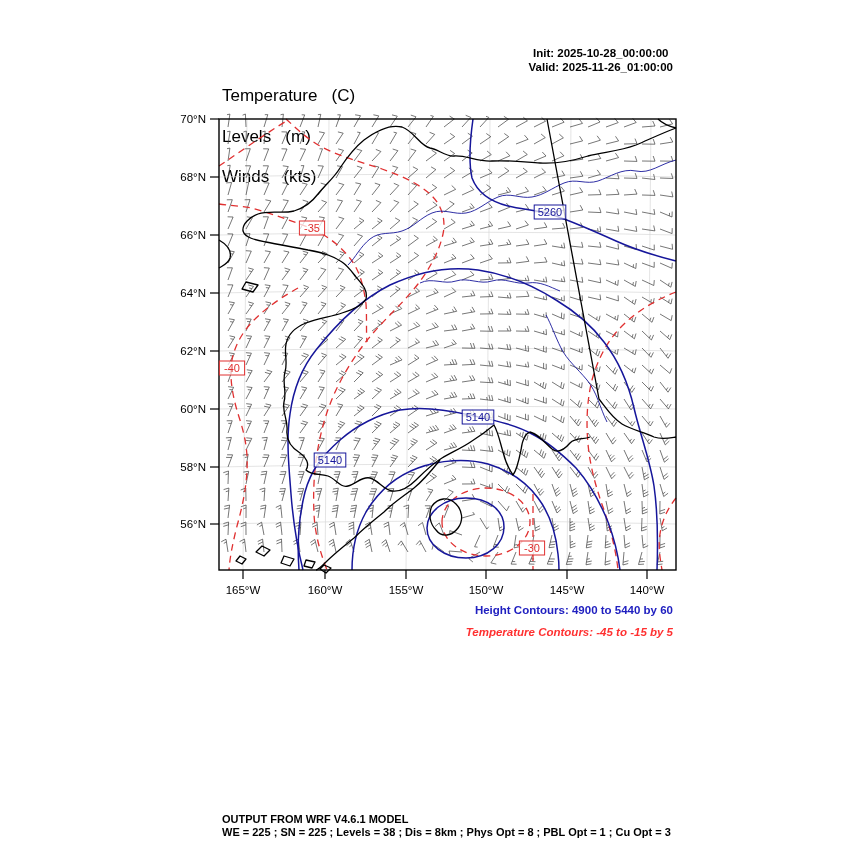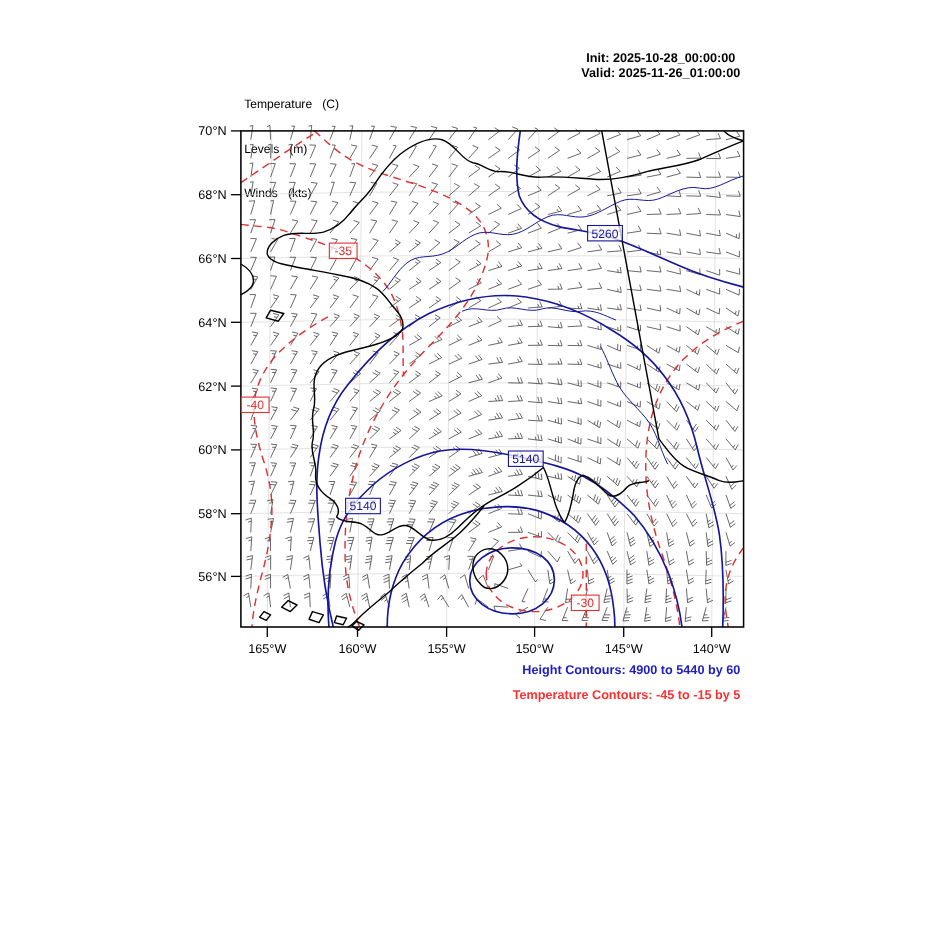--- a/index.html
+++ b/index.html
@@ -1,20 +1,20 @@
 <!DOCTYPE html>
 <html><head>
 <meta charset="utf-8">
 <style>
   html,body{margin:0;padding:0;background:#fff;}
   #page{position:relative;width:850px;height:850px;background:#ffffff;overflow:hidden;
         font-family:"Liberation Sans","DejaVu Sans",sans-serif;color:#000;}
   .plot-title{position:absolute;left:216px;top:6px;font-size:19px;font-weight:bold;letter-spacing:0.2px;}
   .run-times{position:absolute;right:177px;top:10px;text-align:center;font-size:11.5px;font-weight:bold;line-height:14px;margin-top:36px;}
-  .legend{position:absolute;left:222px;top:62px;font-size:11px;line-height:13.5px;white-space:pre;}
+  .legend{position:absolute;left:222px;top:62px;font-size:17px;line-height:13.5px;white-space:pre;}
   .legend div{margin:0;}
   .caption{position:absolute;right:177px;text-align:right;font-size:11.5px;font-weight:bold;}
   .caption.height{top:604px;}
   .caption.temp{top:626px;}
   .footer{position:absolute;left:222px;top:813px;font-size:11px;font-weight:bold;line-height:13px;}
   svg text{font-family:"Liberation Sans","DejaVu Sans",sans-serif;}
 </style>
 </head>
 <body>
 
@@ -139,15 +139,19 @@
           <text x="330" y="464" text-anchor="middle" font-size="11" fill="#16169a">5140</text>
         </g>
         <g>
           <rect x="462.2" y="410" width="31.6" height="14" fill="#ffffff" fill-opacity="0.75" stroke="#16169a" stroke-width="1"></rect>
           <text x="478" y="421" text-anchor="middle" font-size="11" fill="#16169a">5140</text>
         </g>
       </g>
     </svg>
 
   <div class="caption height" id="cap-h" style="color: rgb(32, 32, 192); padding-left: 29px;">Height Contours: 4900 to 5440 by 60</div>
-  <div class="caption temp" id="cap-t" style="color: rgb(255, 48, 48);">Temperature Contours: -45 to -15 by 5</div>
+  <div class="caption temp" id="cap-t" style="color: rgb(255, 48, 48); font-style: italic;">Temperature Contours: -45 to -15 by 5</div>
 
+  <div class="footer">
+    <div>OUTPUT FROM WRF V4.6.1 MODEL</div>
+    <div>WE = 225 ; SN = 225 ; Levels = 38 ; Dis = 8km ; Phys Opt = 8 ; PBL Opt = 1 ; Cu Opt = 3</div>
+  </div>
 </div>
 
 </body></html>

